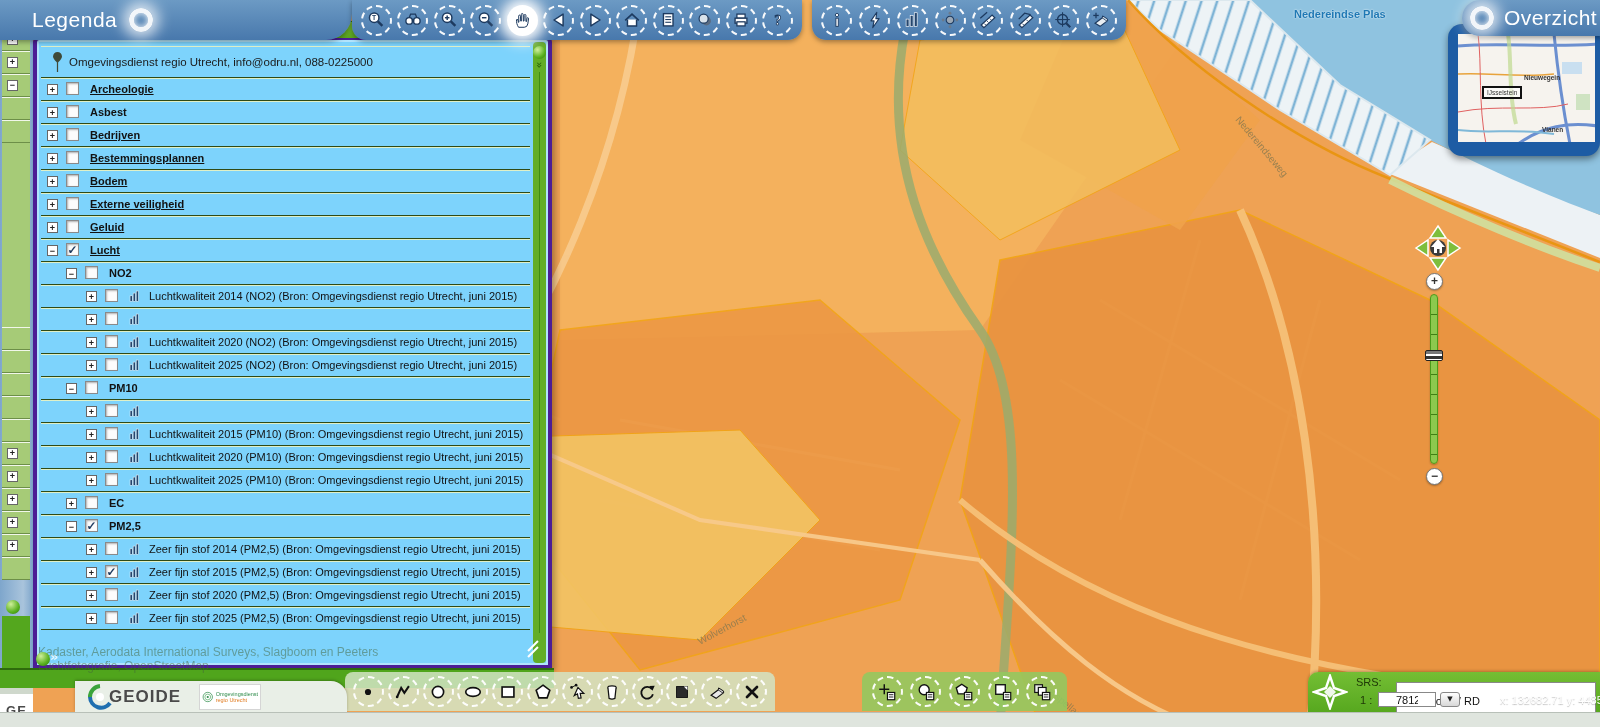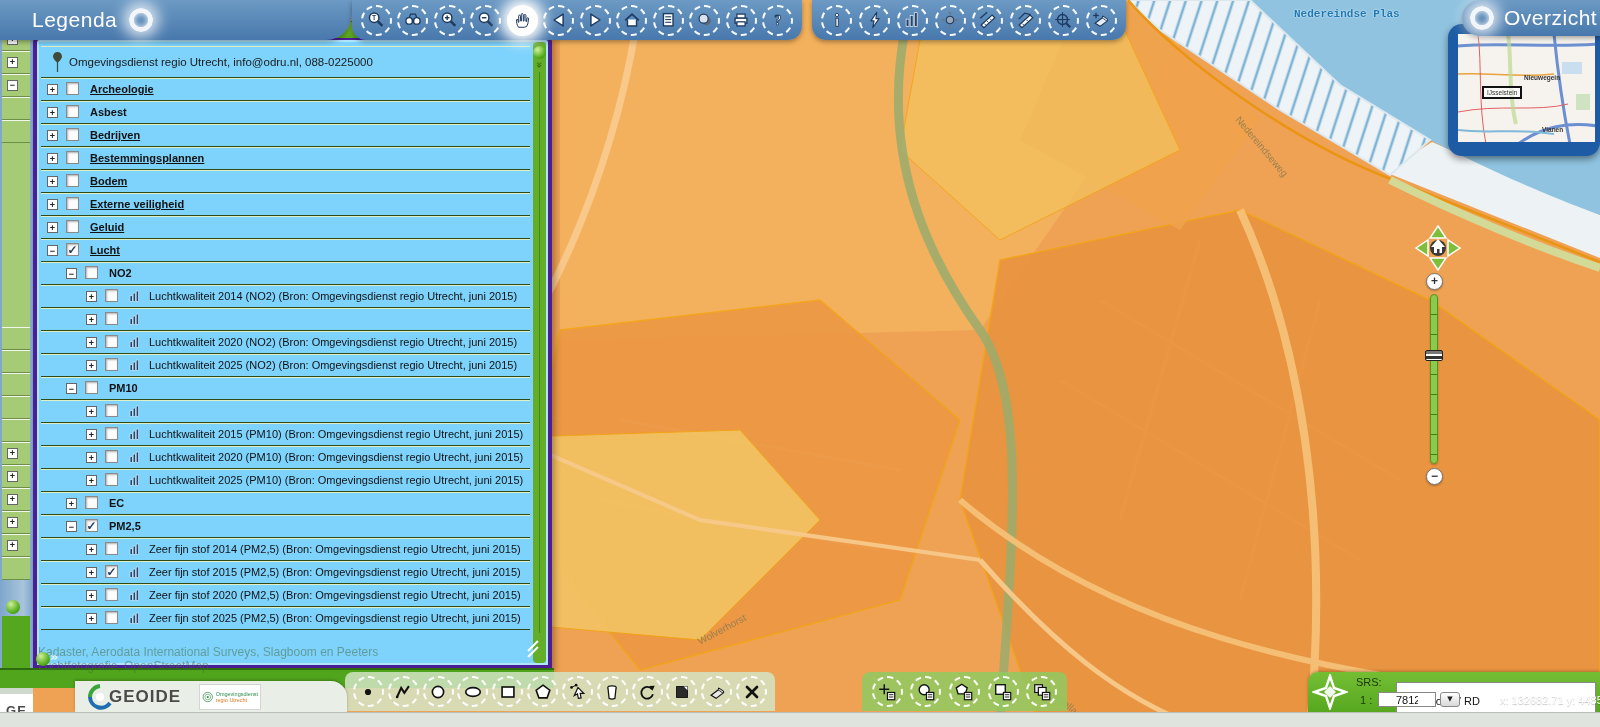--- a/index.html
+++ b/index.html
@@ -3,21 +3,21 @@
 <meta charset="utf-8">
 <style>
   html,body{margin:0;padding:0;background:#888;}
   .stage{position:relative;width:1600px;height:727px;overflow:hidden;background:#D9E0D8;
          font-family:"Liberation Sans",sans-serif;}
   .stage *{box-sizing:border-box;}
 
   
   #map-svg{position:absolute;left:0;top:0;z-index:0;}
   .water-label{position:absolute;left:1294px;top:8px;z-index:1;color:#1F78B4;
-               font-size:11px;font-weight:bold;text-shadow:0 0 2px #fff;font-family:Liberation Mono, monospace;}
+               font-size:11px;font-weight:bold;text-shadow:0 0 2px #fff;}
 
   
   .left-strip{position:absolute;left:0;top:0;width:33px;height:712px;z-index:3;
               background:linear-gradient(90deg,#7EA6CC,#A9C4DC 70%,#7EA6CC);}
   .left-cells{position:absolute;left:2px;top:28px;width:28px;}
   .lcell{height:23px;background:#A6CB77;position:relative;}
   .lcell.line{border-top:1px solid rgba(255,255,255,.85);border-bottom:1px solid rgba(40,70,15,.45);}
   .lcell.blank{border-color:transparent;}
   .exp-mini{position:absolute;left:5px;top:5px;width:11px;height:11px;background:#fff;
             border:1px solid #666;font:bold 9px/9px "Liberation Sans",sans-serif;

